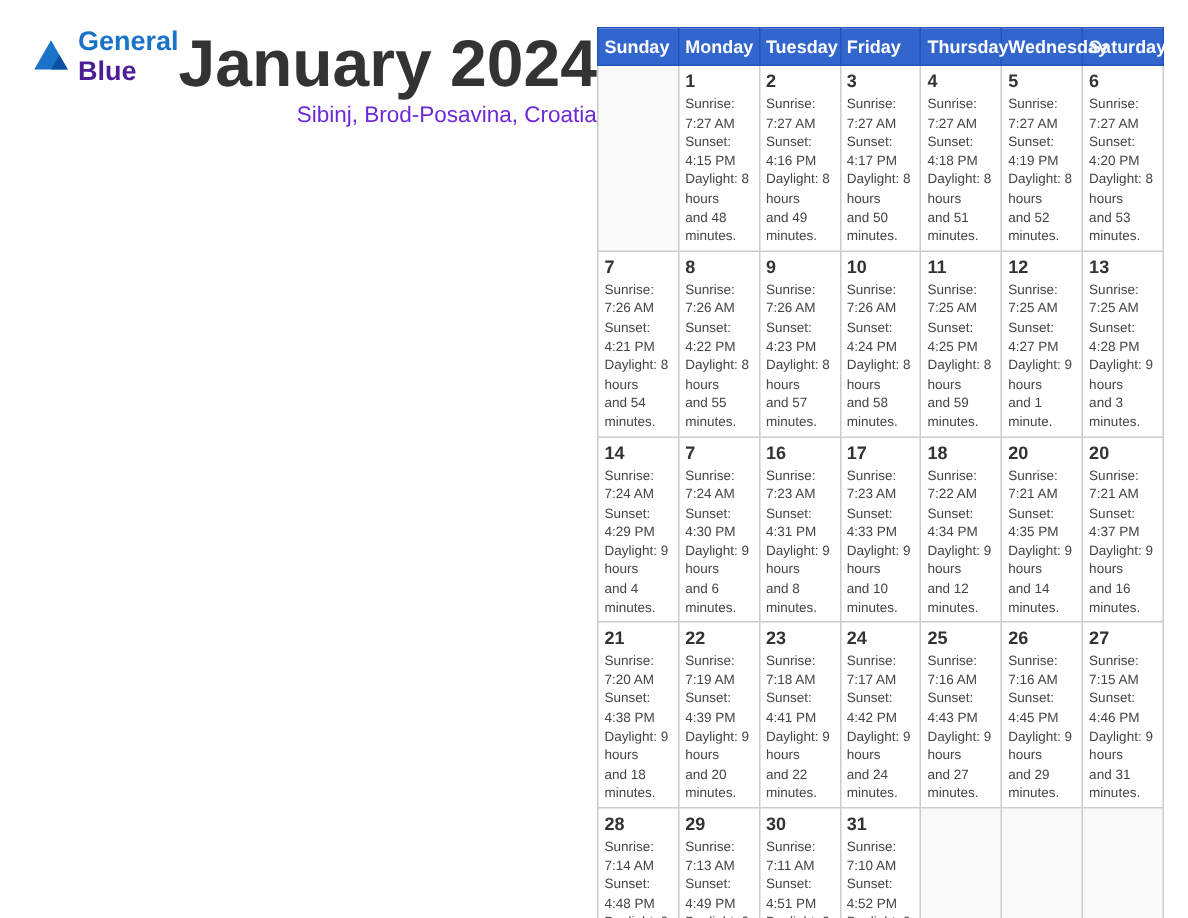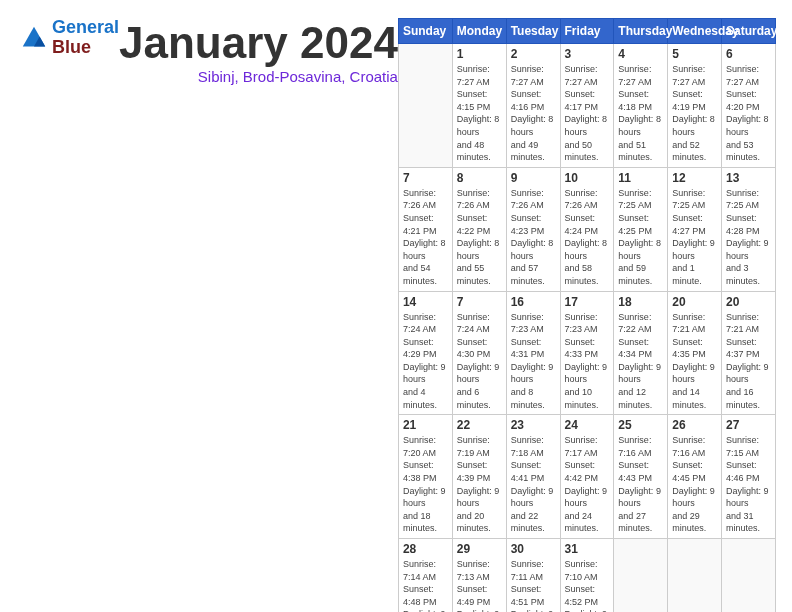--- a/index.html
+++ b/index.html
@@ -103,21 +103,21 @@
 
 <div class="page">
   <div class="header">
     <div class="logo">
       <svg class="logo-icon" viewBox="0 0 40 40">
         <polygon points="20,4 36,32 4,32" fill="#1a73c8"></polygon>
         <polygon points="28,18 36,32 20,32" fill="#0a4fa0"></polygon>
       </svg>
       <div class="logo-text">
         <span>General</span><br>
-        <span style="color:#7f1d1d">Blue</span>
+        <span style="color:#4c1d95">Blue</span>
       </div>
     </div>
     <div class="title-block">
       <div class="main-title">January 2024</div>
       <div class="subtitle">Sibinj, Brod-Posavina, Croatia</div>
     </div>
   </div>
 
   <table class="calendar">
     <thead>

